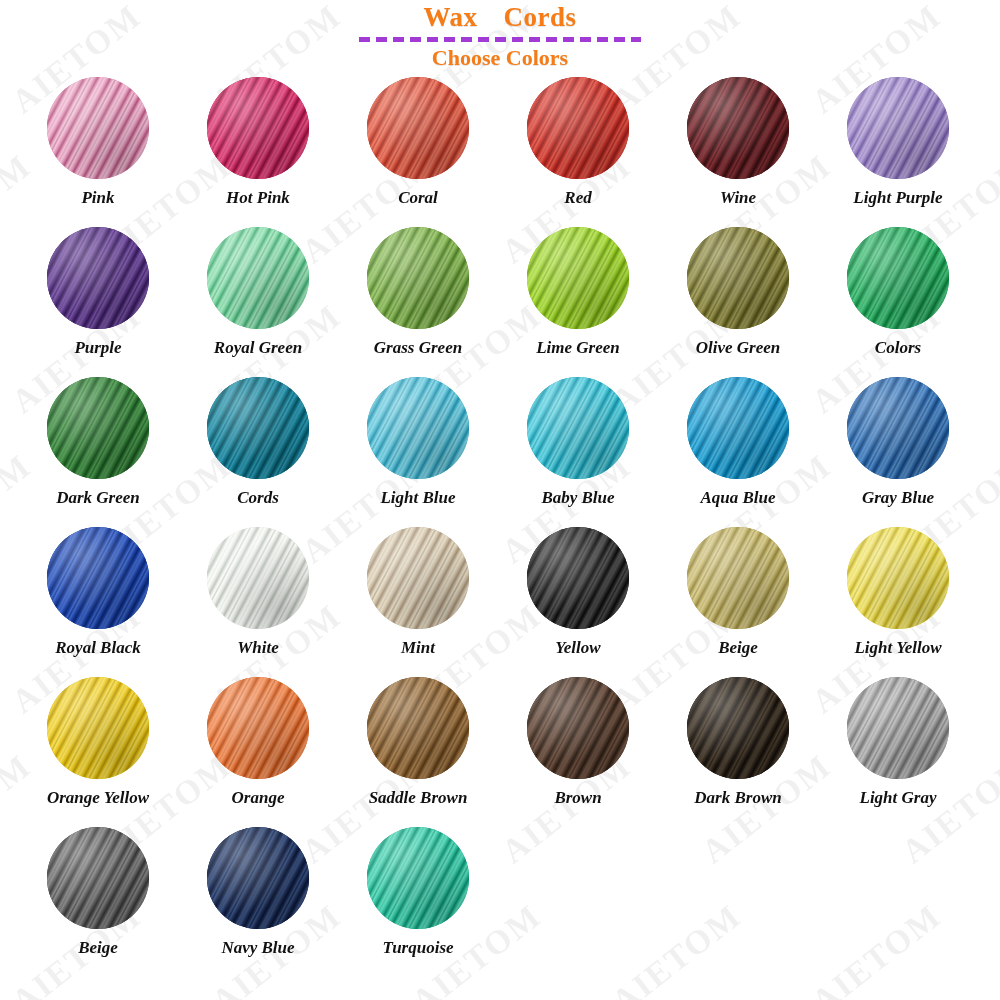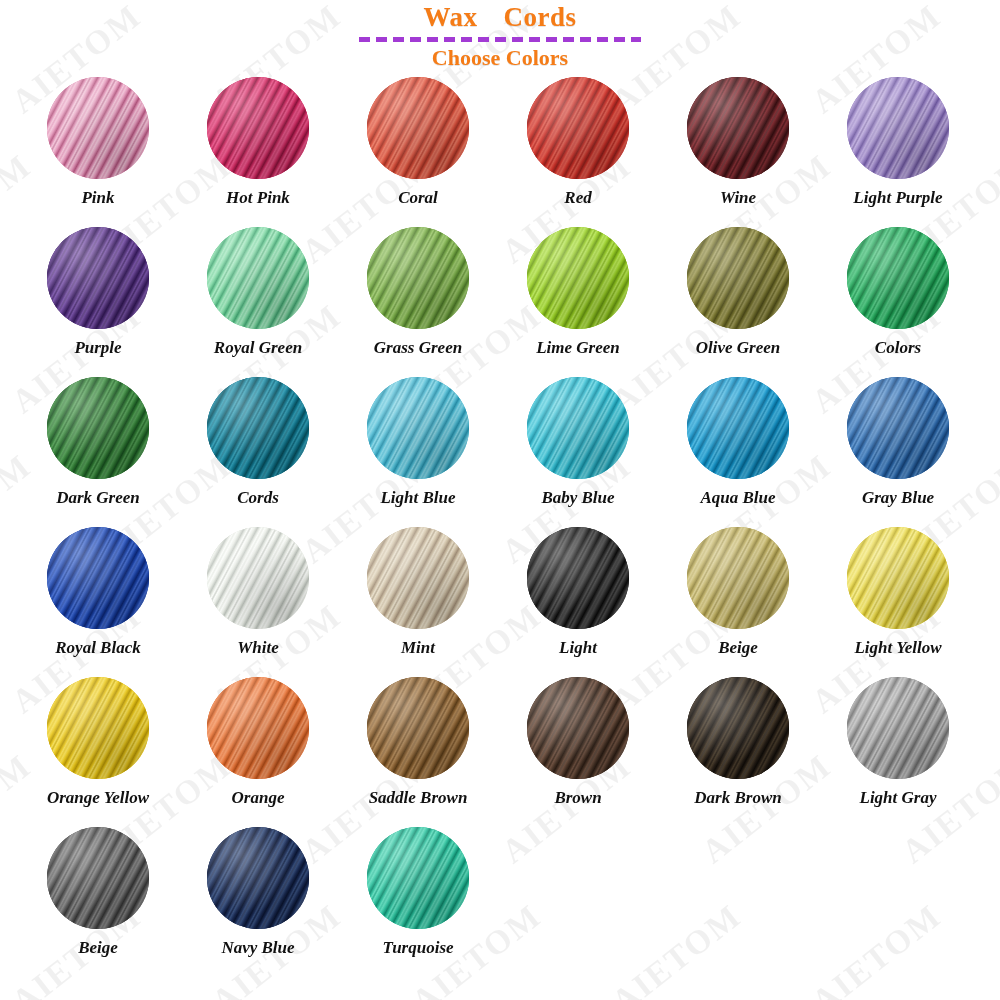--- a/index.html
+++ b/index.html
@@ -327,21 +327,21 @@
           <div class="strands" style="background: repeating-linear-gradient(118deg, rgba(0, 0, 0, 0) 0px, rgb(232, 222, 201) 1.5px, rgb(207, 192, 165) 4px, rgb(164, 145, 122) 6.5px, rgb(207, 192, 165) 8.5px, rgb(232, 222, 201) 10px, rgba(0, 0, 0, 0) 11.5px), repeating-linear-gradient(118deg, rgba(255, 255, 255, 0.12) 0px, rgba(255, 255, 255, 0.12) 3px, rgba(0, 0, 0, 0.1) 9px, rgba(0, 0, 0, 0.1) 17px, rgba(255, 255, 255, 0.12) 23px), rgb(207, 192, 165);"></div>
           <div class="sheen"></div>
         </div>
         <div class="label">Mint</div>
       </div>
       <div class="cell">
         <div class="swatch" style="background: rgb(43, 43, 43);">
           <div class="strands" style="background: repeating-linear-gradient(118deg, rgba(0, 0, 0, 0) 0px, rgb(78, 78, 78) 1.5px, rgb(43, 43, 43) 4px, rgb(10, 10, 10) 6.5px, rgb(43, 43, 43) 8.5px, rgb(78, 78, 78) 10px, rgba(0, 0, 0, 0) 11.5px), repeating-linear-gradient(118deg, rgba(255, 255, 255, 0.12) 0px, rgba(255, 255, 255, 0.12) 3px, rgba(0, 0, 0, 0.1) 9px, rgba(0, 0, 0, 0.1) 17px, rgba(255, 255, 255, 0.12) 23px), rgb(43, 43, 43);"></div>
           <div class="sheen"></div>
         </div>
-        <div class="label">Light</div>
+        <div class="label">Yellow</div>
       </div>
       <div class="cell">
         <div class="swatch" style="background: rgb(191, 176, 99);">
           <div class="strands" style="background: repeating-linear-gradient(118deg, rgba(0, 0, 0, 0) 0px, rgb(216, 204, 143) 1.5px, rgb(191, 176, 99) 4px, rgb(147, 133, 63) 6.5px, rgb(191, 176, 99) 8.5px, rgb(216, 204, 143) 10px, rgba(0, 0, 0, 0) 11.5px), repeating-linear-gradient(118deg, rgba(255, 255, 255, 0.12) 0px, rgba(255, 255, 255, 0.12) 3px, rgba(0, 0, 0, 0.1) 9px, rgba(0, 0, 0, 0.1) 17px, rgba(255, 255, 255, 0.12) 23px), rgb(191, 176, 99);"></div>
           <div class="sheen"></div>
         </div>
         <div class="label">Beige</div>
       </div>
       <div class="cell">
         <div class="swatch" style="background: rgb(232, 216, 78);">

